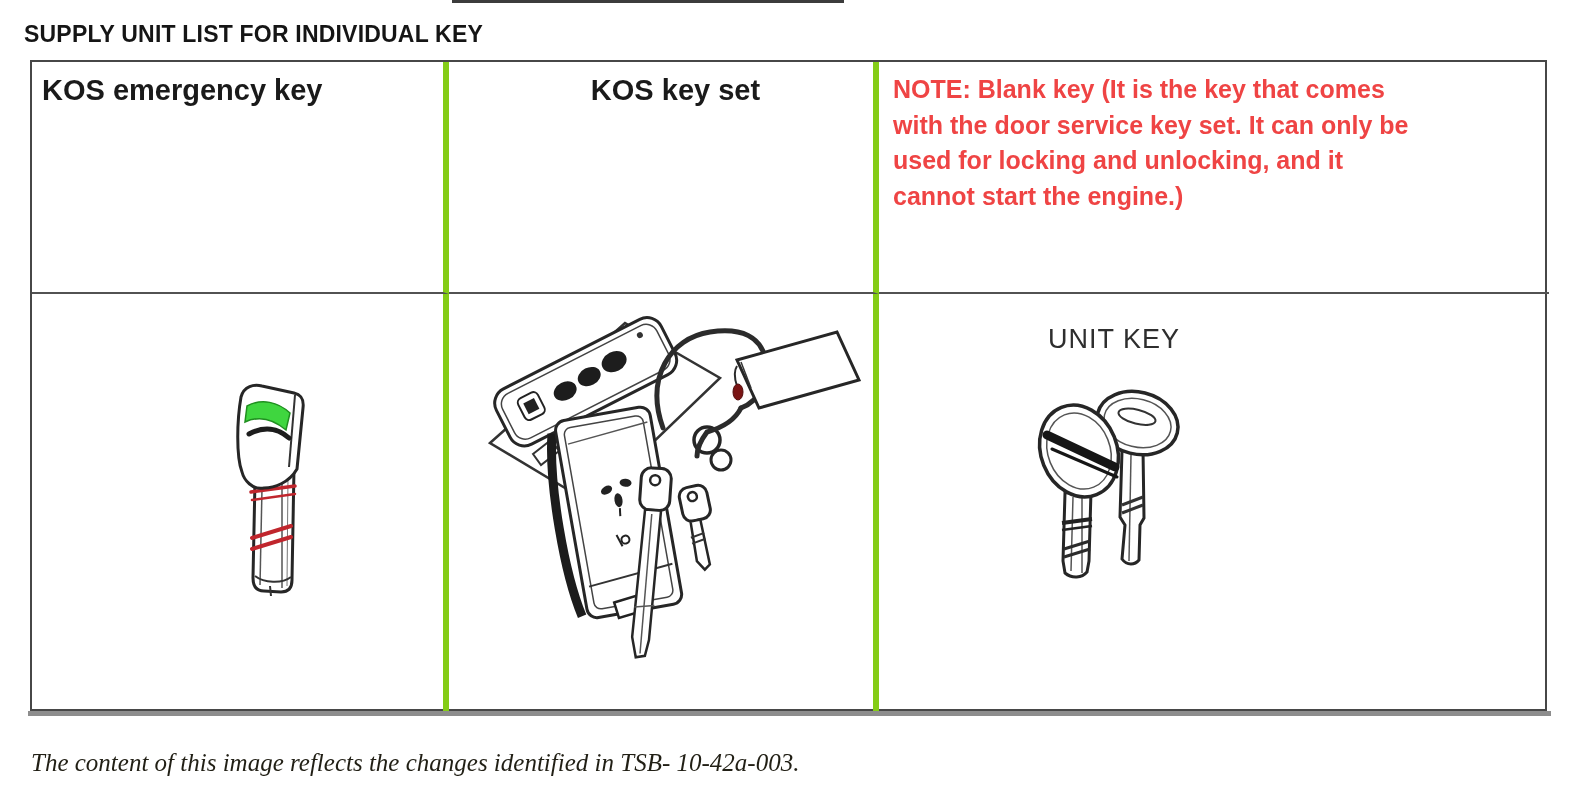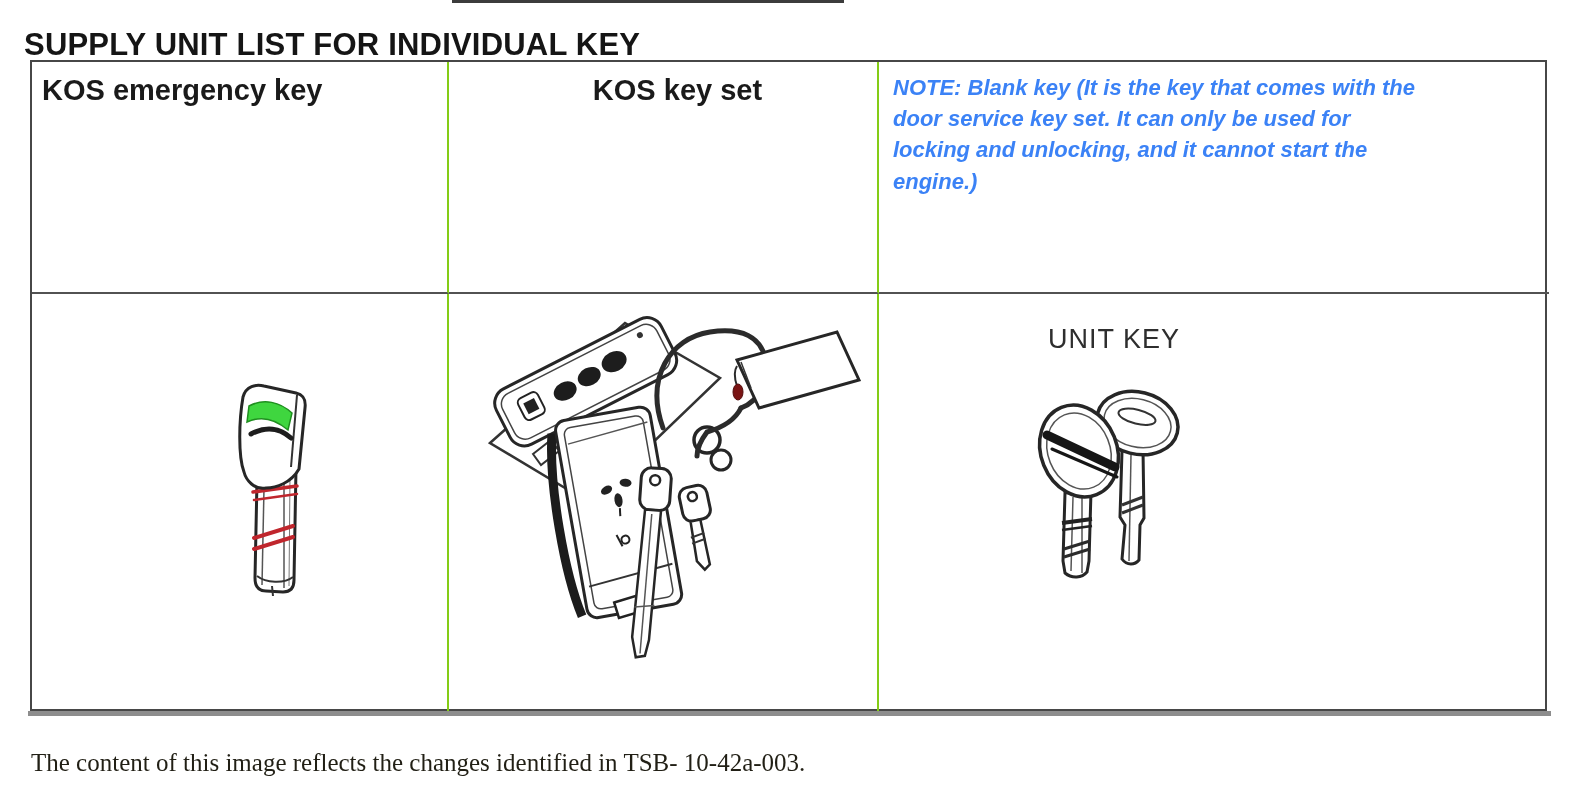--- a/index.html
+++ b/index.html
@@ -2,48 +2,48 @@
 <html><head>
 <meta charset="utf-8">
 <style>
   html,body{margin:0;padding:0;}
   body{
     width:1585px;height:793px;position:relative;background:#ffffff;
     font-family:"Liberation Sans",sans-serif;color:#161616;overflow:hidden;
   }
   .top-rule{position:absolute;left:452px;top:0;width:392px;height:3px;background:#3c3c3c;}
   .doc-title{
-    position:absolute;left:24px;top:6px;font-size:31px;font-weight:bold;
+    position:absolute;left:24px;top:6px;font-size:23px;font-weight:bold;
     letter-spacing:0.2px;color:#151515;white-space:nowrap;
   }
   .key-table{
     position:absolute;left:30px;top:60px;width:1517px;height:651px;
     display:grid;grid-template-columns:417px 430px 670px;grid-template-rows:232px 419px;
     border:2px solid #474747;box-sizing:border-box;background:#fff;
   }
-  .cell{box-sizing:border-box;border-right:2px solid #84cc16;border-bottom:2px solid #525252;position:relative;overflow:hidden;}
+  .cell{box-sizing:border-box;border-right:6px solid #84cc16;border-bottom:2px solid #525252;position:relative;overflow:hidden;}
   .cell.last-col{border-right:none;}
   .cell.last-row{border-bottom:none;}
   .hdr{font-size:29px;font-weight:bold;color:#1a1a1a;padding-top:12px;padding-left:29px;}
   .hdr-left{padding-left:10px;text-align:left;}
   .hdr-center{text-align:center;}
   .note-cell{
-    font-size:22px;font-weight:bold;font-style:italic;line-height:1.42;
-    padding:10px 0 0 14px;color:#3b82f6;
+    font-size:25px;font-weight:bold;line-height:1.42;
+    padding:10px 0 0 14px;color:#ef4444;
   }
   .note-text{display:block;width:537px;}
   .illus-1{margin:86px 0 0 0;display:block;transform:translateX(26px);margin-left:auto;margin-right:auto;}
   .illus-2{display:block;margin:14px 0 0 36px;}
   .blank-wrap{width:470px;text-align:center;}
   .blank-label{margin-top:30px;font-size:27px;letter-spacing:1px;color:#2e2e2e;font-weight:normal;}
   .illus-3{display:block;margin:10px auto 0 auto;}
   .bottom-bar{position:absolute;left:28px;top:711px;width:1523px;height:5px;background:#8d8d8d;}
   .caption{
     position:absolute;left:31px;top:724px;font-family:"Liberation Serif",serif;
-    font-size:25px;color:#211f15;white-space:nowrap;
+    font-size:25px;color:#211f15;white-space:nowrap;font-style:italic;
   }
 </style>
 </head>
 <body>
 
 <div class="top-rule"></div>
 
 <h1 class="doc-title">SUPPLY UNIT LIST FOR INDIVIDUAL KEY</h1>
 
 <div class="key-table">

